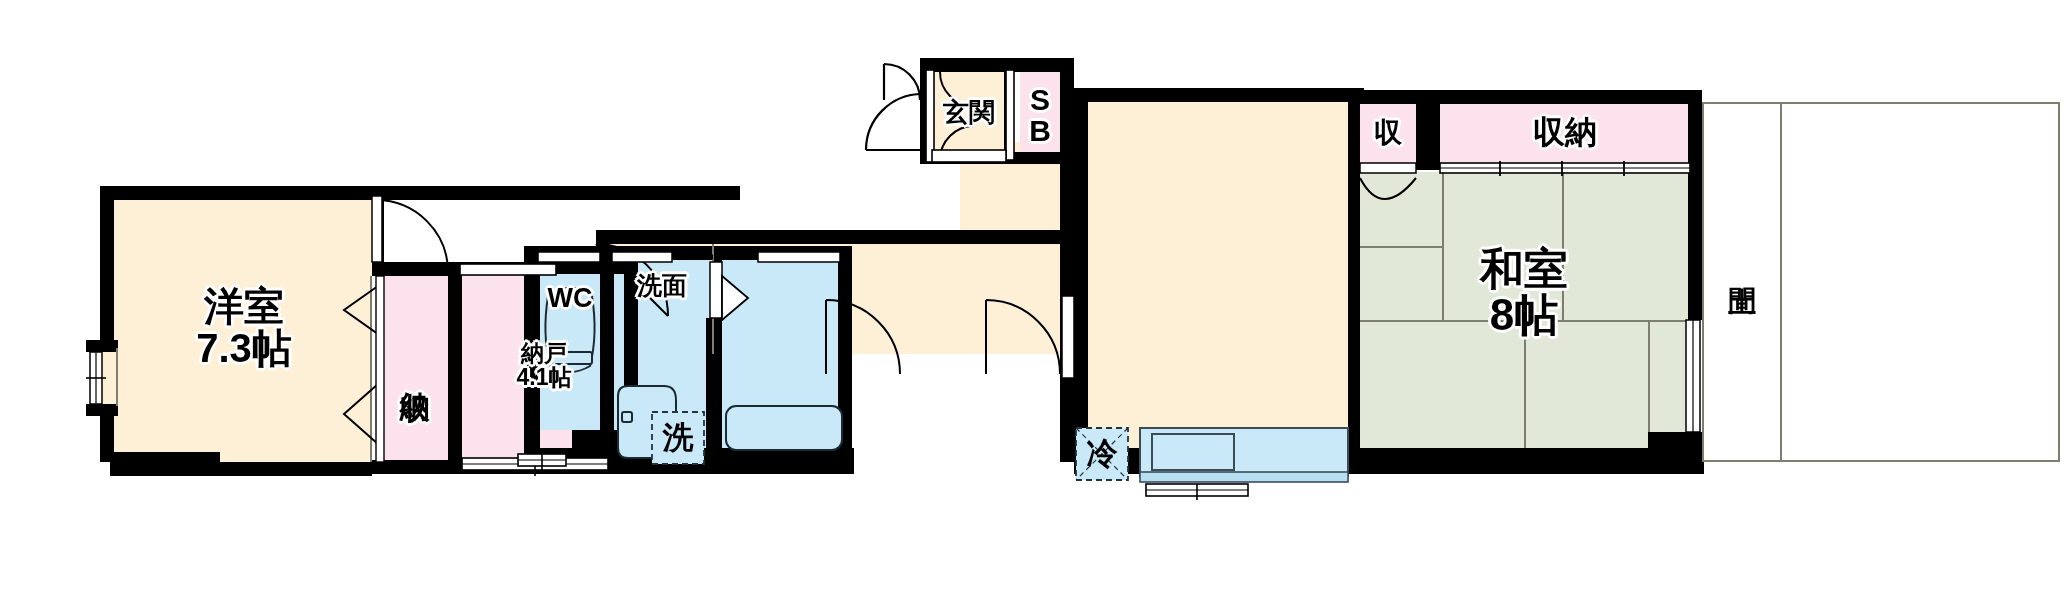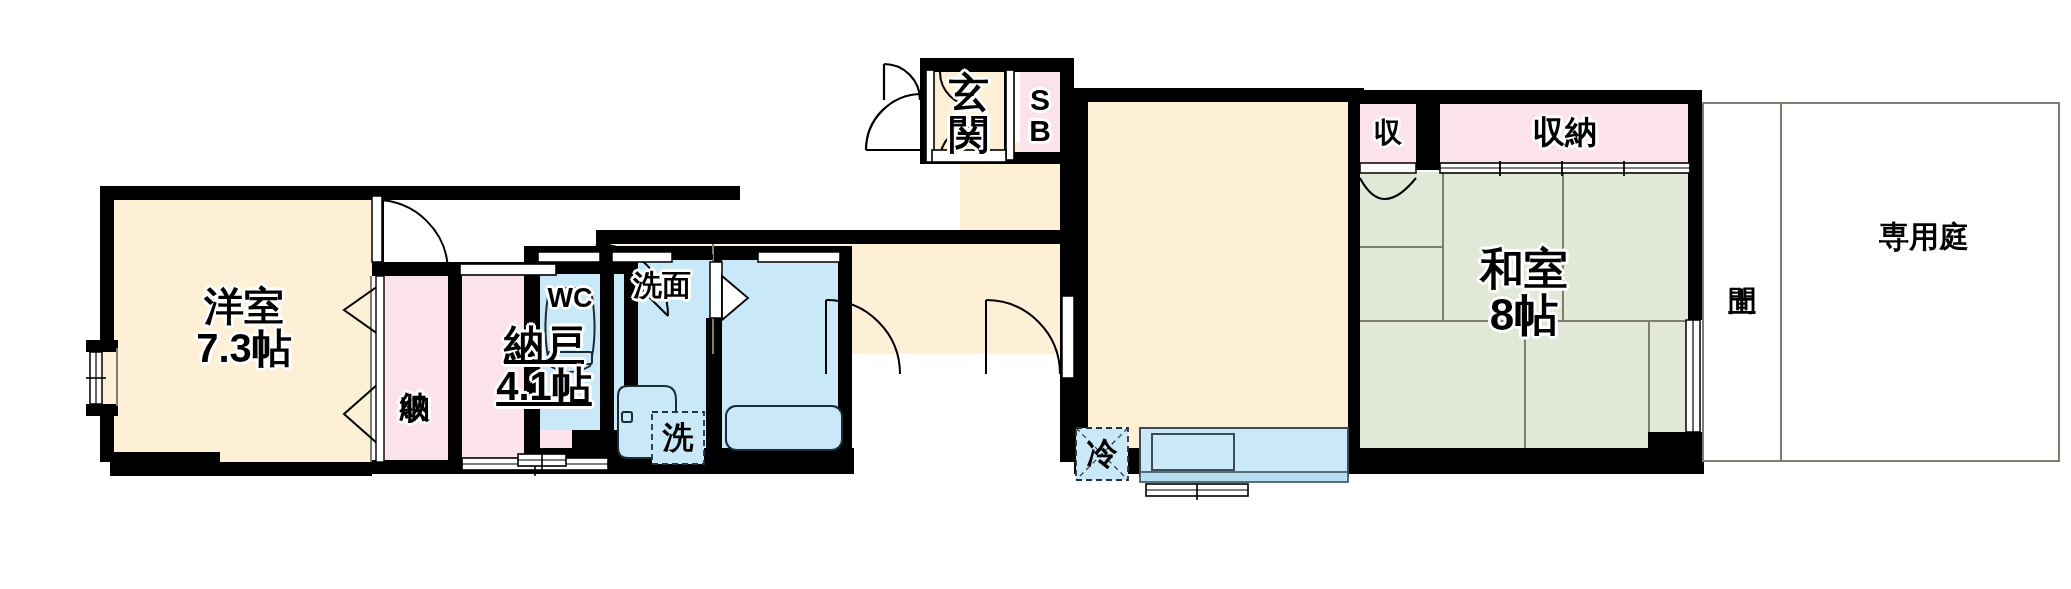--- a/index.html
+++ b/index.html
@@ -280,42 +280,41 @@
     <g>
       <rect x="1350" y="246" width="10" height="0" fill="none"></rect>
     </g>
   </svg>
 
   <div class="lbl" style="left:134px;top:232px;width:220px;height:190px;font-size:40px;">洋室
 7.3帖</div>
 
   <div class="lbl vert" style="left:384px;top:288px;width:62px;height:160px;font-size:30px;">収納</div>
 
-  <div class="lbl" style="left:462px;top:290px;width:164px;height:150px;font-size:40px;text-decoration:underline;">納戸
+  <div class="lbl" style="left:462px;top:290px;width:164px;height:150px;font-size:23px;">納戸
 4.1帖</div>
 
   <div class="lbl" style="left:538px;top:275px;width:64px;height:46px;font-size:27px;">WC</div>
 
-  <div class="lbl" style="left:610px;top:262px;width:104px;height:46px;font-size:29px;">洗面</div>
+  <div class="lbl" style="left:610px;top:262px;width:104px;height:46px;font-size:25px;">洗面</div>
 
   <div class="lbl nosh" style="left:652px;top:412px;width:52px;height:52px;font-size:31px;">洗</div>
 
 
-  <div class="lbl" style="left:934px;top:86px;width:70px;height:54px;font-size:40px;">玄関</div>
+  <div class="lbl" style="left:934px;top:86px;width:70px;height:54px;font-size:26px;">玄関</div>
 
   <div class="lbl" style="left:1018px;top:72px;width:44px;height:86px;font-size:30px;">S
 B</div>
 
 
   <div class="lbl nosh" style="left:1076px;top:428px;width:52px;height:52px;font-size:31px;">冷</div>
 
   <div class="lbl" style="left:1358px;top:104px;width:60px;height:58px;font-size:28px;">収</div>
 
   <div class="lbl" style="left:1440px;top:104px;width:250px;height:58px;font-size:32px;">収納</div>
 
   <div class="lbl" style="left:1372px;top:212px;width:304px;height:160px;font-size:44px;">和室
 8帖</div>
 
   <div class="lbl vert" style="left:1704px;top:200px;width:76px;height:130px;font-size:28px;">土間</div>
 
-  <div class="lbl" style="left:1800px;top:208px;width:248px;height:58px;font-size:30px;">専用庭</div>
 
 </div>
 
 </body></html>

